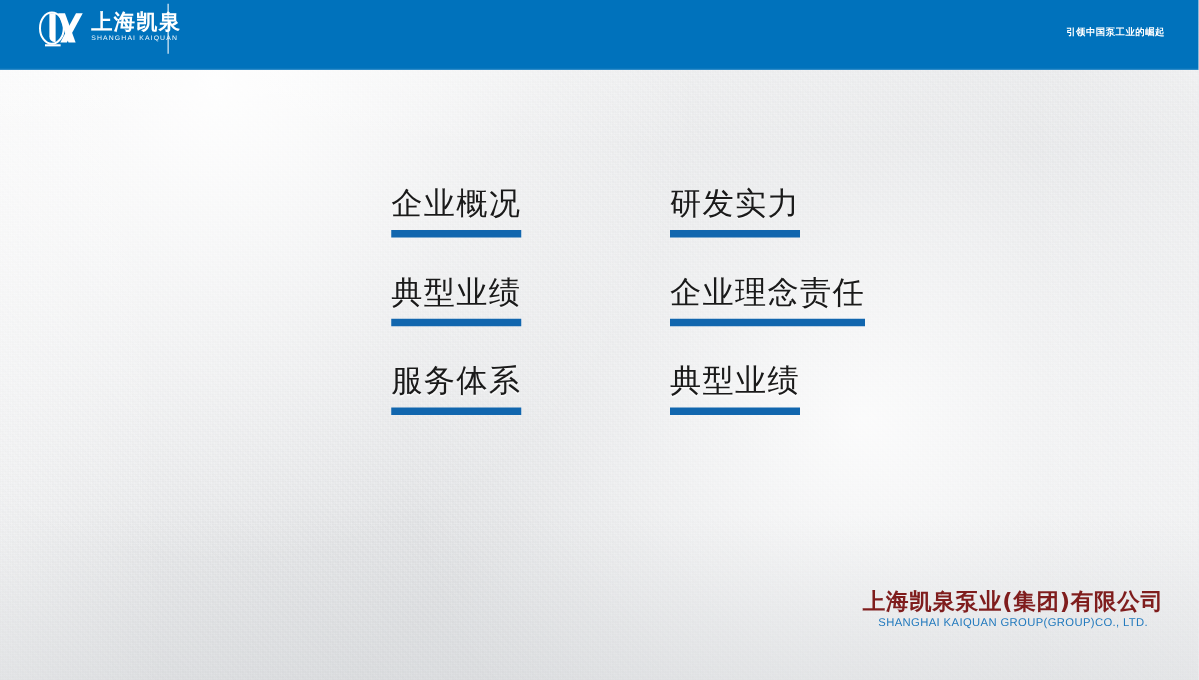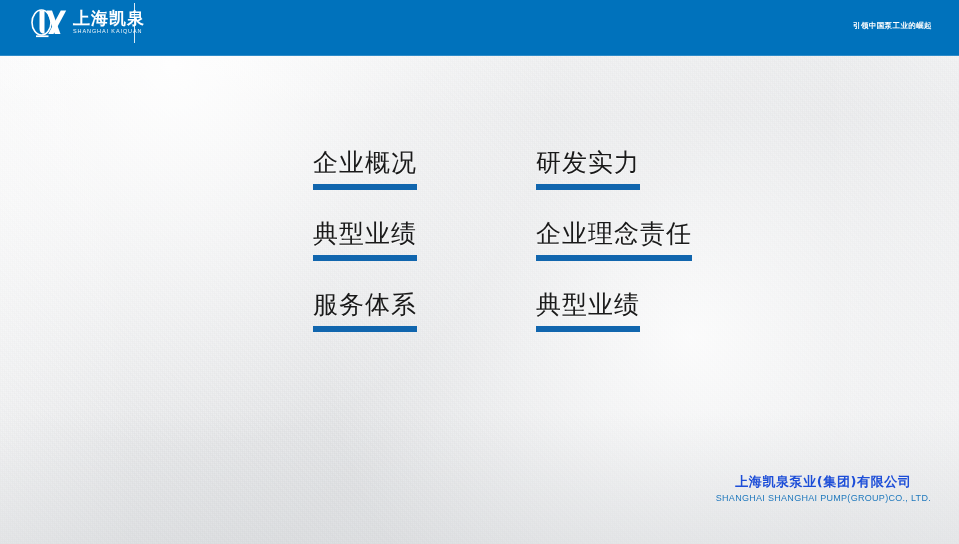--- a/index.html
+++ b/index.html
@@ -165,22 +165,22 @@
 
   
   .footer {
     position: absolute;
     right: 28px;
     bottom: 41px;
     text-align: center;
     z-index: 4;
   }
   .footer-cn {
-    color: #1d4ed8;
-    font-size: 13px;
+    color: #7f1d1d;
+    font-size: 18px;
     font-weight: bold;
     letter-spacing: 0.6px;
     white-space: nowrap;
     font-family: "DejaVu Sans", "Liberation Sans", sans-serif;
     line-height: 18px;
   }
   .footer-en {
     color: #1f78bd;
     font-size: 9px;
     letter-spacing: 0.3px;
@@ -249,16 +249,16 @@
       <div class="menu-item">
         <span class="menu-label">典型业绩</span>
         <span class="menu-underline"></span>
       </div>
     </div>
 
   </div>
 
   <div class="footer">
     <div class="footer-cn">上海凯泉泵业(集团)有限公司</div>
-    <div class="footer-en">SHANGHAI SHANGHAI PUMP(GROUP)CO., LTD.</div>
+    <div class="footer-en">SHANGHAI KAIQUAN GROUP(GROUP)CO., LTD.</div>
   </div>
 
 </div>
 
 </body></html>

